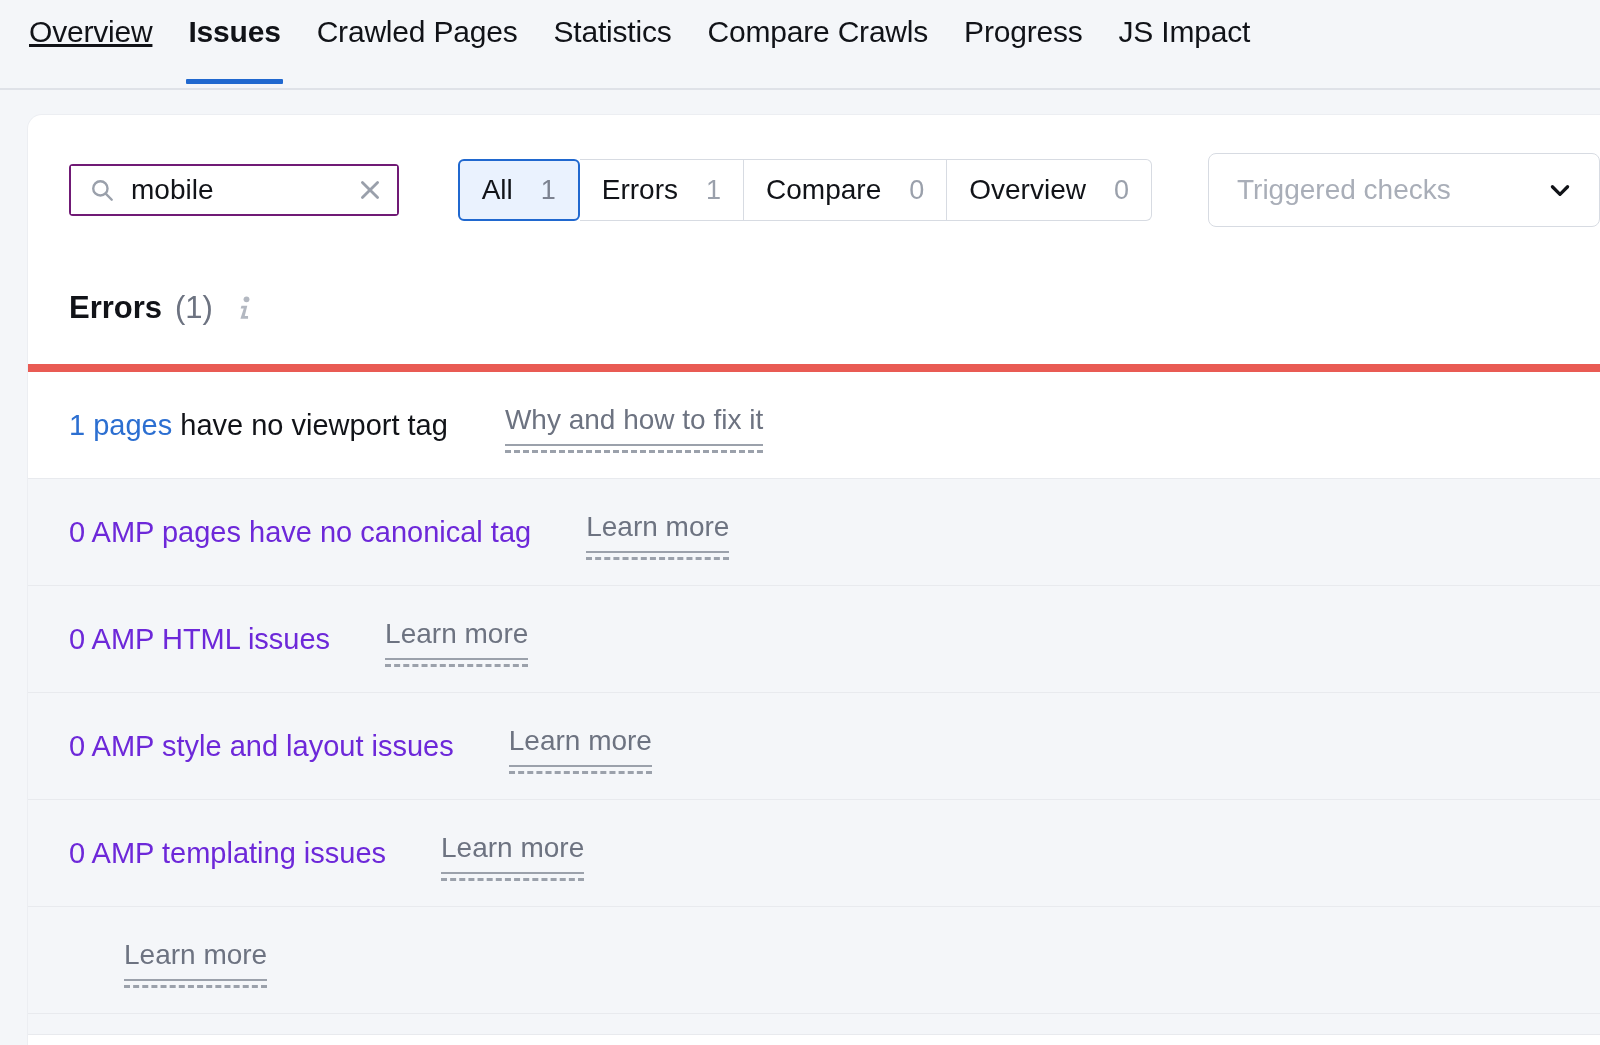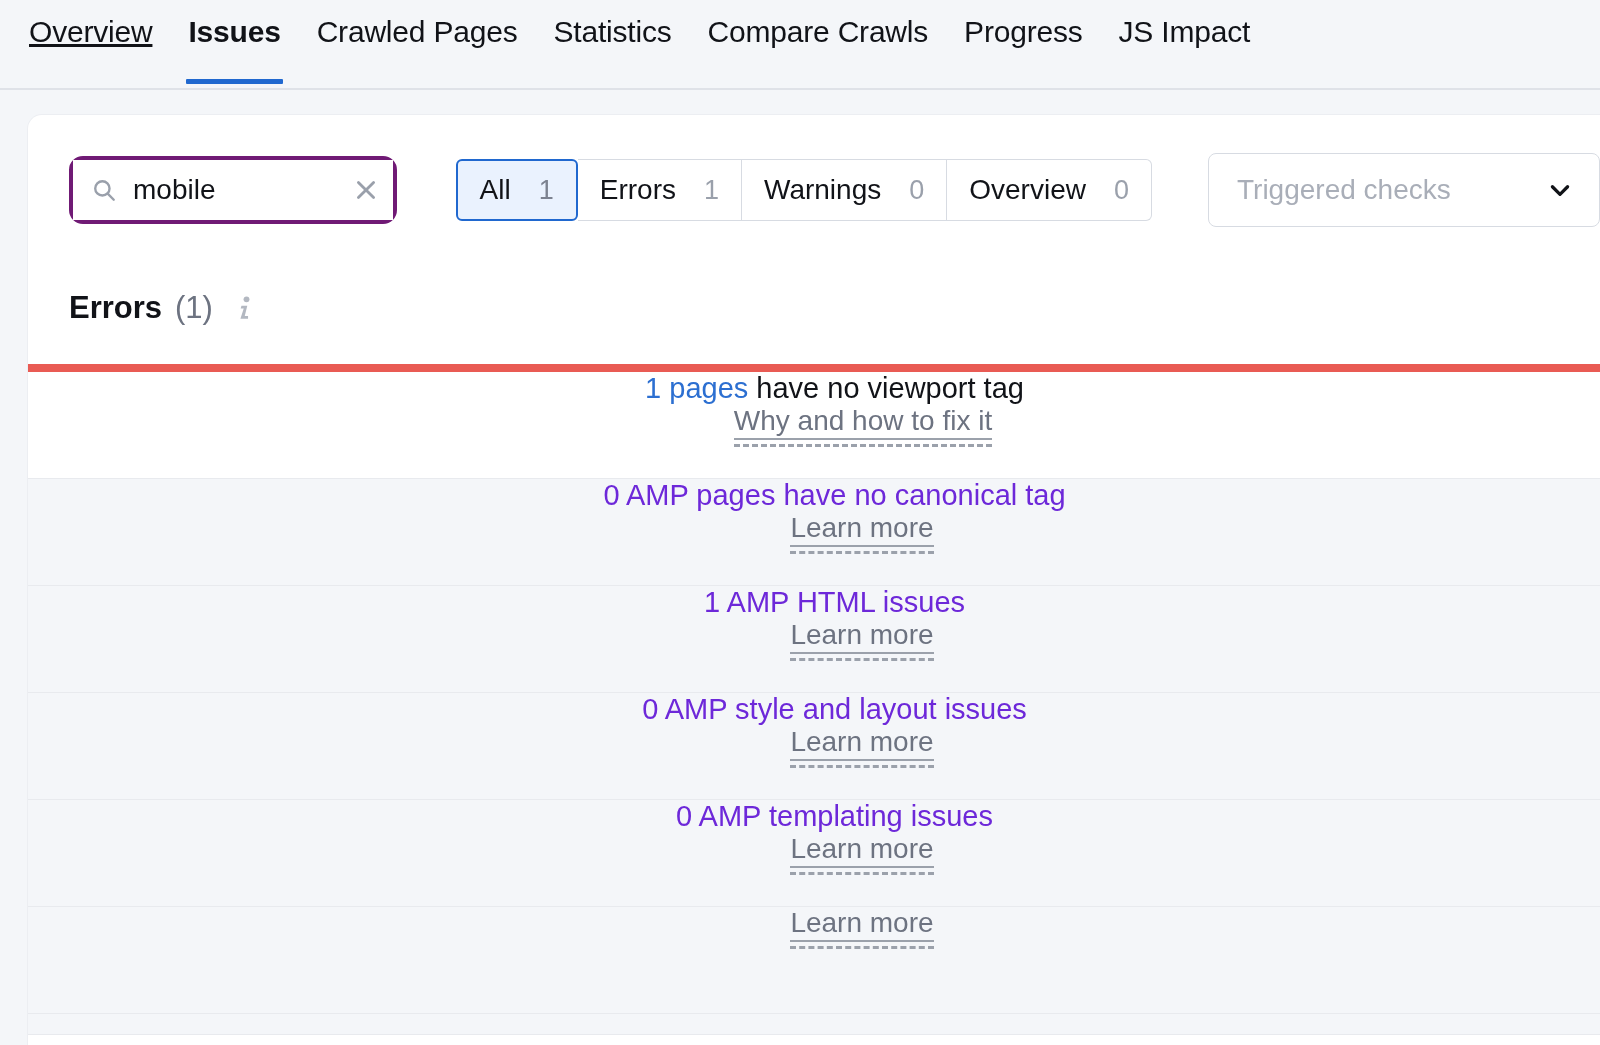--- a/index.html
+++ b/index.html
@@ -71,24 +71,24 @@
   .toolbar {
     display: flex;
     align-items: center;
     padding: 38px 0 0 41px;
     gap: 0;
   }
 
   .searchwrap {
     position: relative;
     width: 437px;
-    height: 68px;
-    border: 4px solid #701a75;
-    box-sizing: border-box;
-    border-radius: 14px;
+    height: 52px;
+    border: 2px solid #701a75;
+    box-sizing: border-box;
+    border-radius: 4px;
     background: #ffffff;
     display: flex;
     align-items: center;
   }
   .searchinner {
     display: flex;
     align-items: center;
     width: 100%;
     height: 100%;
     background: #fff;
@@ -196,40 +196,39 @@
 
   
   .row {
     display: flex;
     align-items: center;
     height: 107px;
     padding-left: 41px;
     border-bottom: 1px solid #e8eaee;
     box-sizing: border-box;
     background: #f4f6f9;
-    flex-direction: column;
   }
   .row.white { background: #ffffff; }
   .row-main {
     font-size: 29px;
     color: #6d28d9;
     white-space: nowrap;
     cursor: pointer;
   }
   .row.white .row-main { color: #111318; cursor: default; }
   .row-main .lnk { color: #2c6fd1; cursor: pointer; }
 
   .row-link {
     margin-left: 55px;
     font-size: 28px;
     color: #6d7381;
     cursor: pointer;
     position: relative;
     border-bottom: 2px solid #9ba1ab;
-    padding-bottom: 1px;
+    padding-bottom: 8px;
     white-space: nowrap;
   }
   .row-link::after {
     content: "";
     position: absolute;
     left: 0; right: 0;
     bottom: -9px;
     border-bottom: 3px dashed #9ba1ab;
   }
   .row.white .row-link { margin-left: 57px; }
@@ -280,21 +279,21 @@
       <div class="segmented" id="segmented">
           <div class="seg active">
             <span>All</span>
             <span class="cnt">1</span>
           </div>
           <div class="seg">
             <span>Errors</span>
             <span class="cnt">1</span>
           </div>
           <div class="seg">
-            <span>Warnings</span>
+            <span>Compare</span>
             <span class="cnt">0</span>
           </div>
           <div class="seg">
             <span>Overview</span>
             <span class="cnt">0</span>
           </div>
         </div>
 
       <div class="dropdown">
         <span class="dd-label">Triggered checks</span>
@@ -322,21 +321,21 @@
     <div id="issues-list">
         <div class="row white">
           <div class="row-main"><span class="lnk">1 pages</span><span> have no viewport tag</span></div>
           <div class="row-link">Why and how to fix it</div>
         </div>
         <div class="row">
           <div class="row-main"><span>0 AMP pages have no canonical tag</span></div>
           <div class="row-link">Learn more</div>
         </div>
         <div class="row">
-          <div class="row-main"><span>1 AMP HTML issues</span></div>
+          <div class="row-main"><span>0 AMP HTML issues</span></div>
           <div class="row-link">Learn more</div>
         </div>
         <div class="row">
           <div class="row-main"><span>0 AMP style and layout issues</span></div>
           <div class="row-link">Learn more</div>
         </div>
         <div class="row">
           <div class="row-main"><span>0 AMP templating issues</span></div>
           <div class="row-link">Learn more</div>
         </div>

